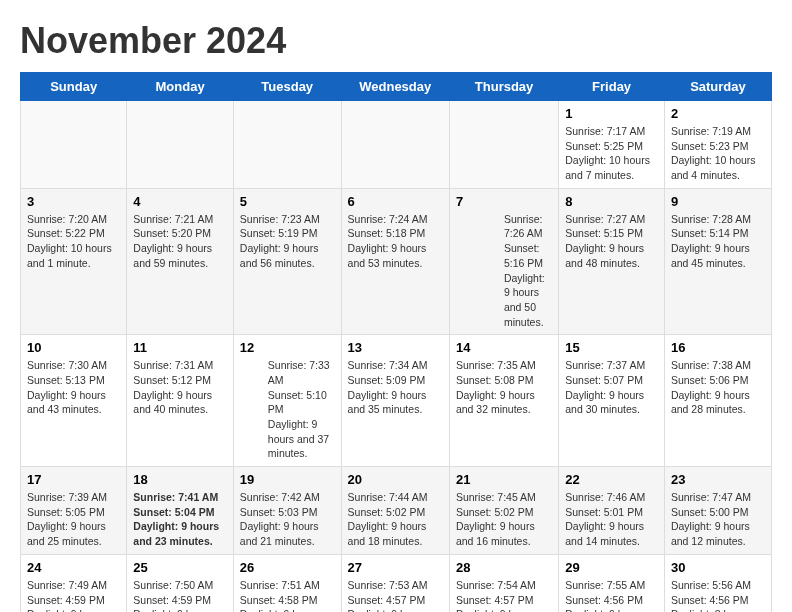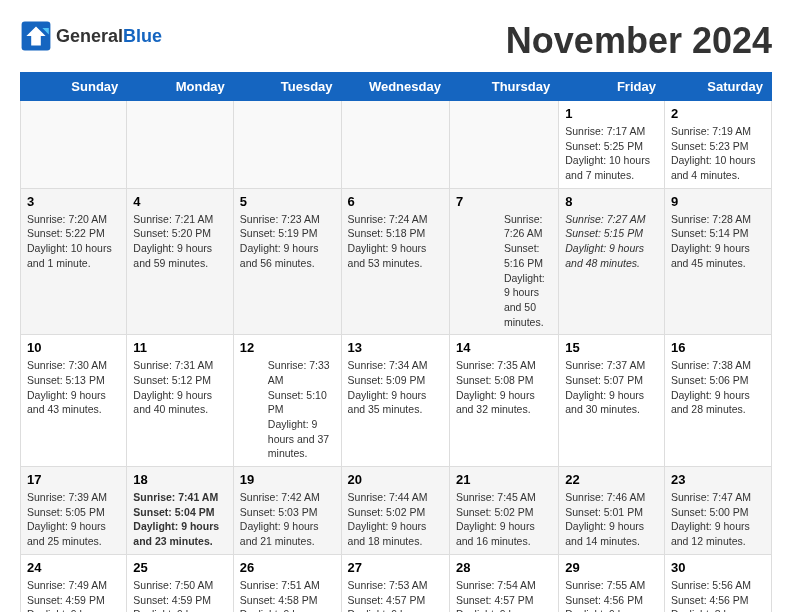--- a/index.html
+++ b/index.html
@@ -49,21 +49,21 @@
       color: #555;
     }
     .calendar {
       width: 100%;
       border-collapse: collapse;
       border: 1px solid #ccc;
     }
     .calendar th {
       background-color: #1565c0;
       color: #fff;
-      text-align: right;
+      text-align: center;
       padding: 6px 8px;
       font-size: 13px;
       border: 1px solid #1565c0;
     }
     .calendar td {
       vertical-align: top;
       border: 1px solid #ddd;
       padding: 5px 6px;
       width: 110px;
       min-height: 90px;
@@ -87,30 +87,20 @@
     .day-info {
       font-size: 10.5px;
       color: #333;
       line-height: 1.4;
     }
   </style>
 </head>
 <body>
 
 <div class="header-section">
-  <div class="logo">
-    <svg class="logo-icon" viewBox="0 0 40 40">
-      <rect x="2" y="2" width="36" height="36" rx="4" fill="#1565c0"></rect>
-      <polygon points="20,8 32,20 26,20 26,32 14,32 14,20 8,20" fill="white"></polygon>
-      <polygon points="28,10 36,10 36,18" fill="#4fc3f7"></polygon>
-    </svg>
-    <div>
-      <span class="logo-text-general">General</span><span class="logo-text-blue">Blue</span>
-    </div>
-  </div>
   <div class="title-section">
     <div class="month-title">November 2024</div>
   </div>
 </div>
 
 <table class="calendar">
   <thead>
     <tr>
     <th>Sunday</th>
         <th>Monday</th>
@@ -167,21 +157,21 @@
 Daylight: 9 hours and 53 minutes.</div>
         </td>
         <td>
           <span class="day-number">7</span>
           <div class="day-info" style="white-space: pre-line; margin-left: 48px;">Sunrise: 7:26 AM
 Sunset: 5:16 PM
 Daylight: 9 hours and 50 minutes.</div>
         </td>
         <td>
           <span class="day-number">8</span>
-          <div class="day-info" style="white-space: pre-line; font-style: italic;">Sunrise: 7:27 AM
+          <div class="day-info" style="white-space: pre-line;">Sunrise: 7:27 AM
 Sunset: 5:15 PM
 Daylight: 9 hours and 48 minutes.</div>
         </td>
         <td>
           <span class="day-number">9</span>
           <div class="day-info" style="white-space: pre-line;">Sunrise: 7:28 AM
 Sunset: 5:14 PM
 Daylight: 9 hours and 45 minutes.</div>
         </td>
       </tr>

